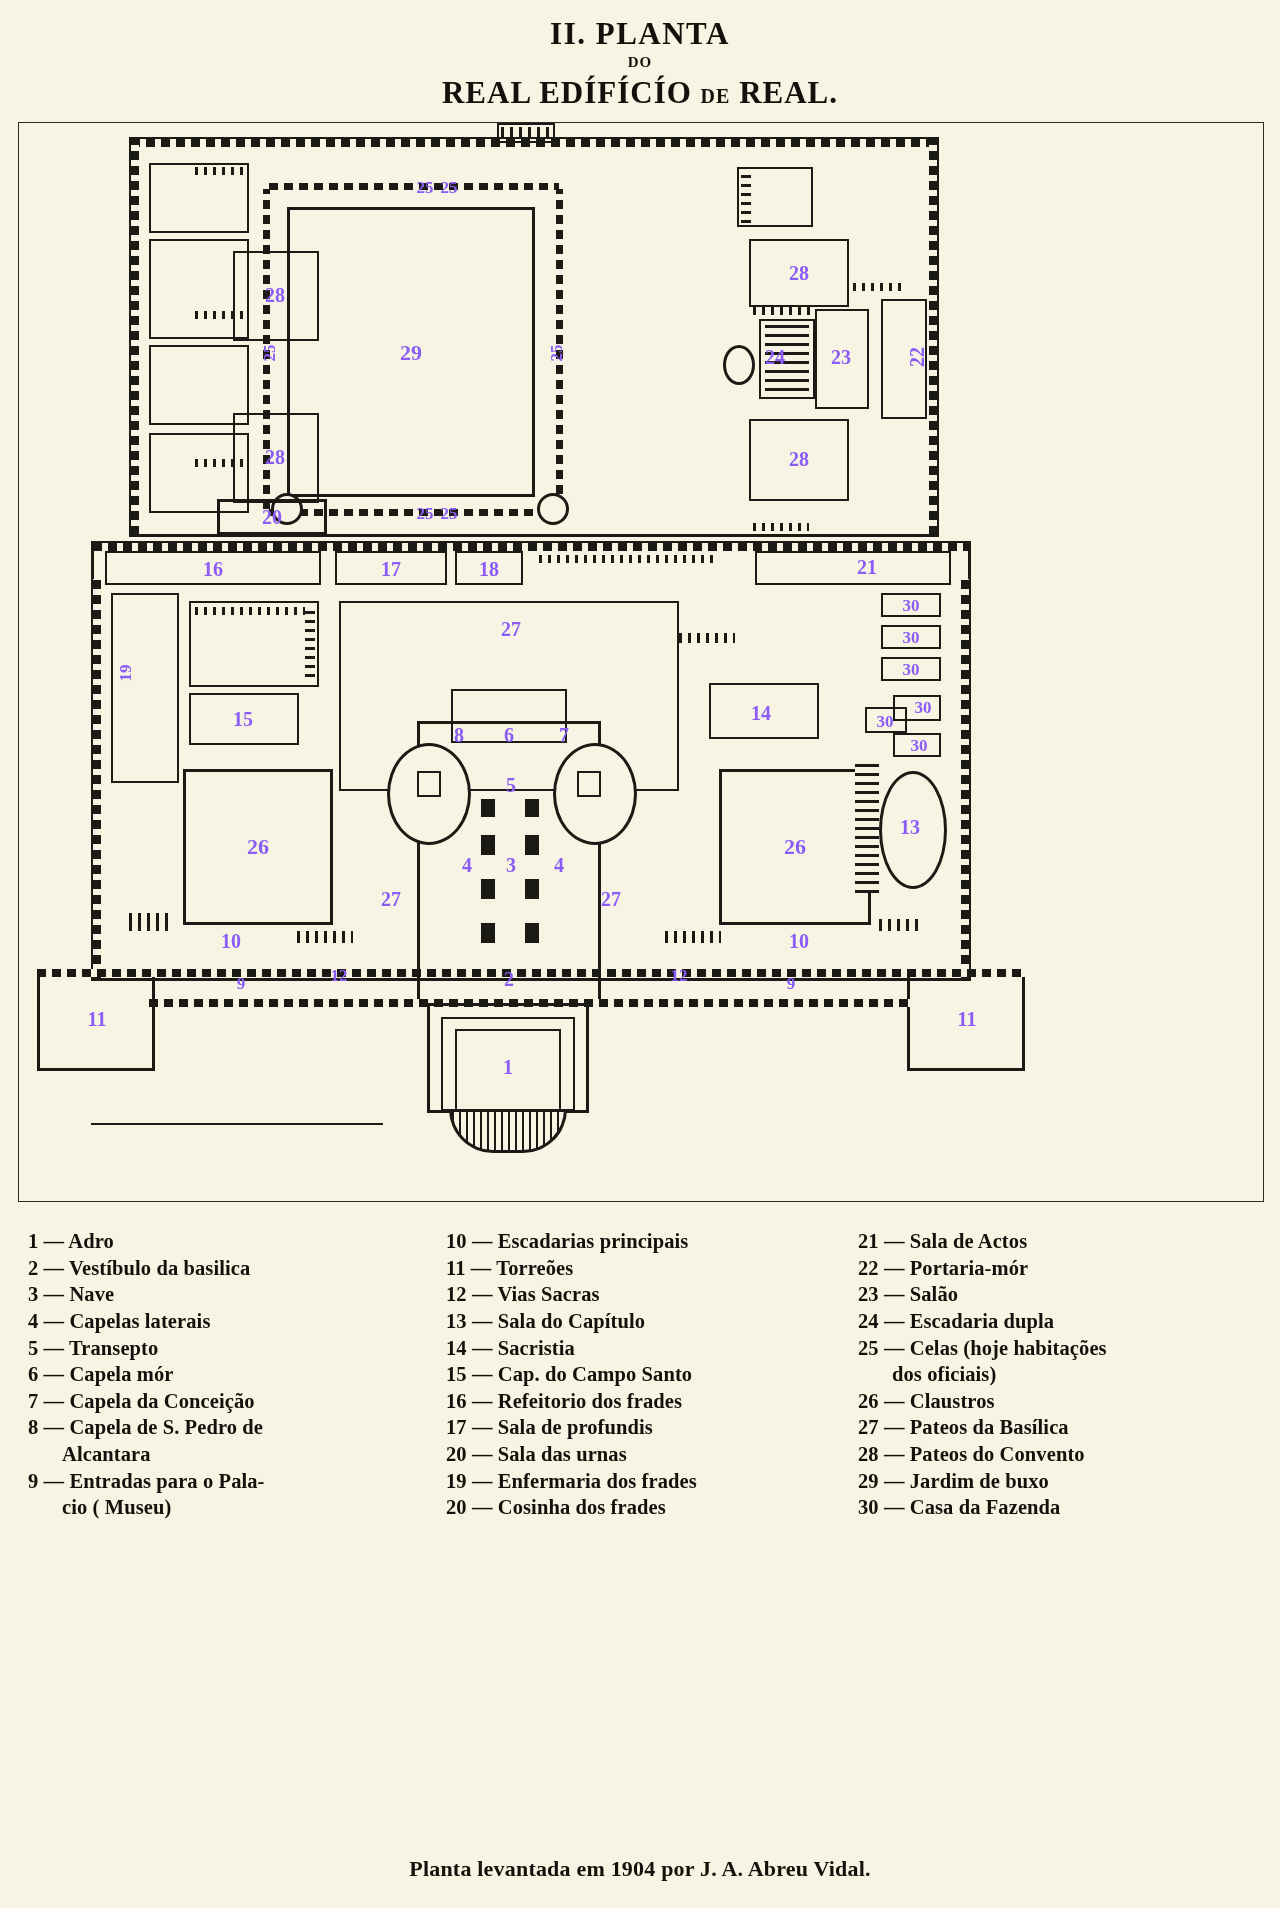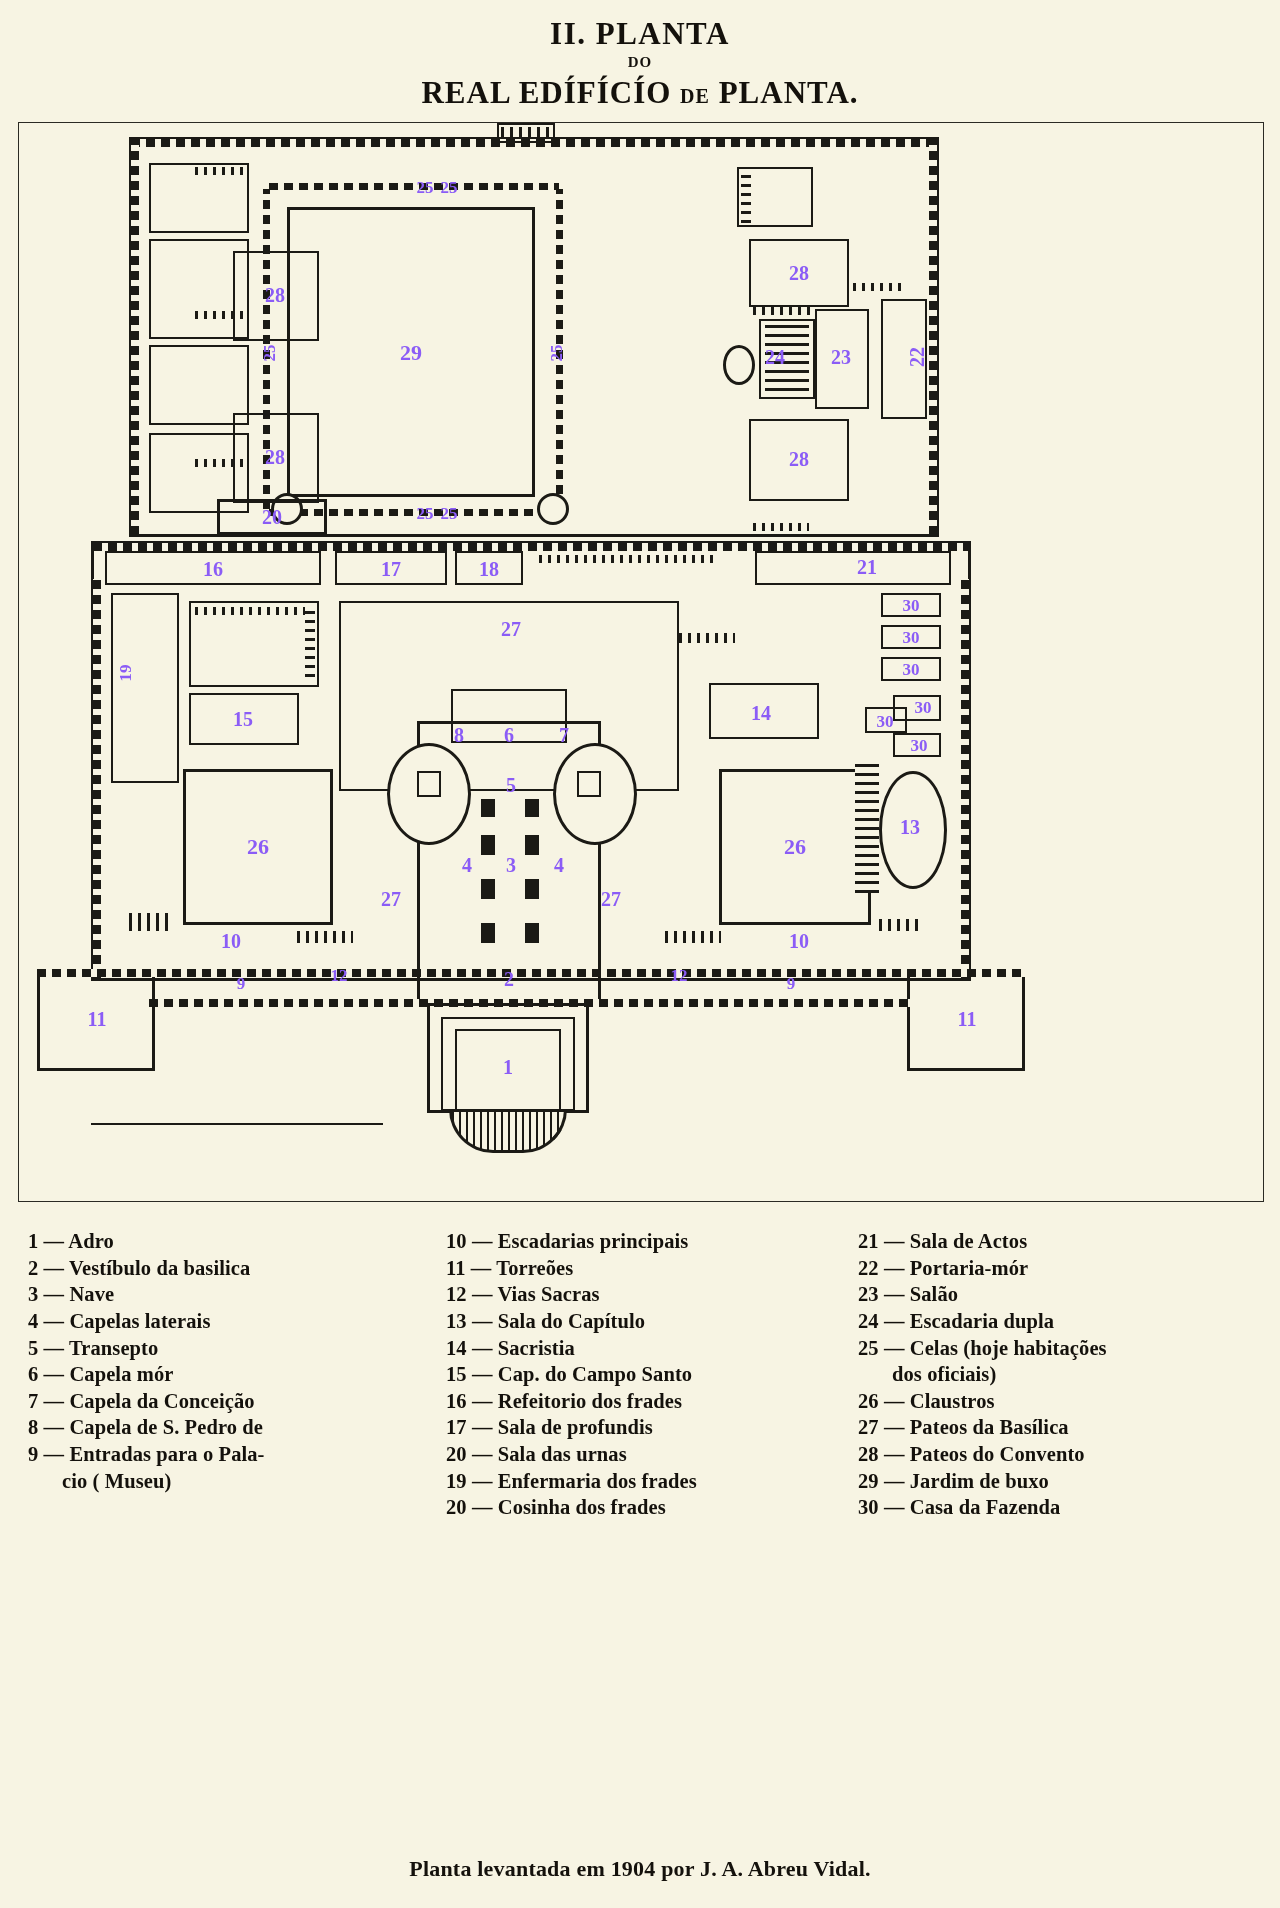--- a/index.html
+++ b/index.html
@@ -75,21 +75,21 @@
   }
 </style>
 </head>
 <body>
 
 <div class="sheet">
 
   <div class="title-block">
     <div class="title-line1"><span>II.</span><span> PLANTA</span></div>
     <div class="title-do">DO</div>
-    <div class="title-line2"><span>REAL EDÍFÍCÍO </span><span class="small">DE</span><span> PLANTA.</span></div>
+    <div class="title-line2"><span>REAL EDÍFÍCÍO </span><span class="small">DE</span><span> REAL.</span></div>
   </div>
 
   <div class="plan-frame">
     <div class="plan">
 
       <div class="blk hollow" style="left:110px;top:14px;width:810px;height:400px;"></div>
       <div class="blk dash" style="left:112px;top:16px;width:806px;height:8px;"></div>
       <div class="blk dashv" style="left:112px;top:16px;width:8px;height:396px;"></div>
       <div class="blk dashv" style="left:910px;top:16px;width:8px;height:396px;"></div>
 
@@ -257,20 +257,21 @@
   <div class="legend">
     <div class="legend-col c1">
       <div class="item">1 — Adro</div>
       <div class="item">2 — Vestíbulo da basilica</div>
       <div class="item">3 — Nave</div>
       <div class="item">4 — Capelas laterais</div>
       <div class="item">5 — Transepto</div>
       <div class="item">6 — Capela mór</div>
       <div class="item">7 — Capela da Conceição</div>
       <div class="item">8 — Capela de S. Pedro de</div>
+      <div class="item cont">Alcantara</div>
       <div class="item">9 — Entradas para o Pala-</div>
       <div class="item cont">cio ( Museu)</div>
     </div>
     <div class="legend-col c2">
       <div class="item">10 — Escadarias principais</div>
       <div class="item">11 — Torreões</div>
       <div class="item">12 — Vias Sacras</div>
       <div class="item">13 — Sala do Capítulo</div>
       <div class="item">14 — Sacristia</div>
       <div class="item">15 — Cap. do Campo Santo</div>

